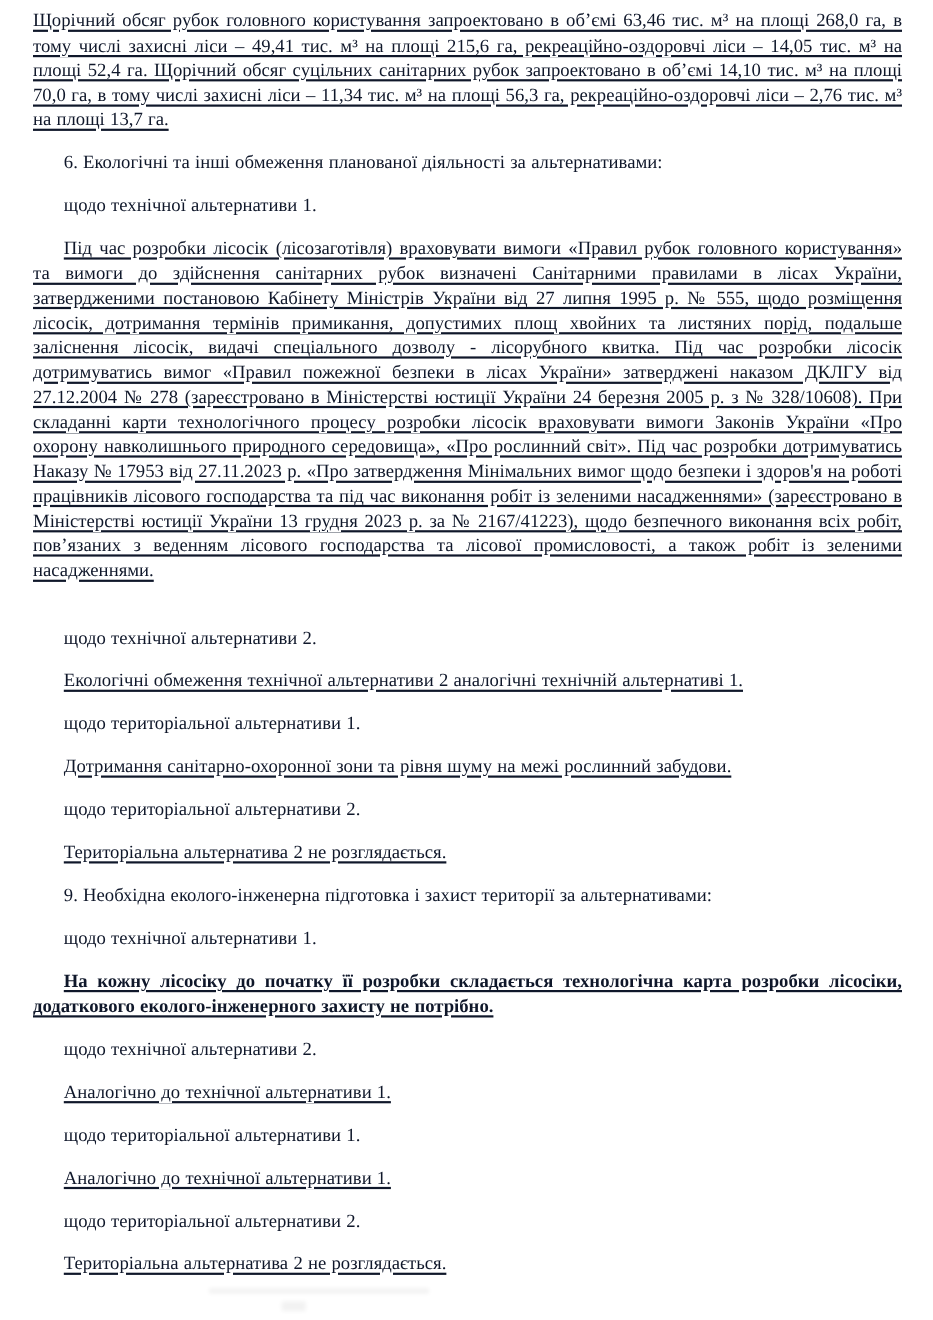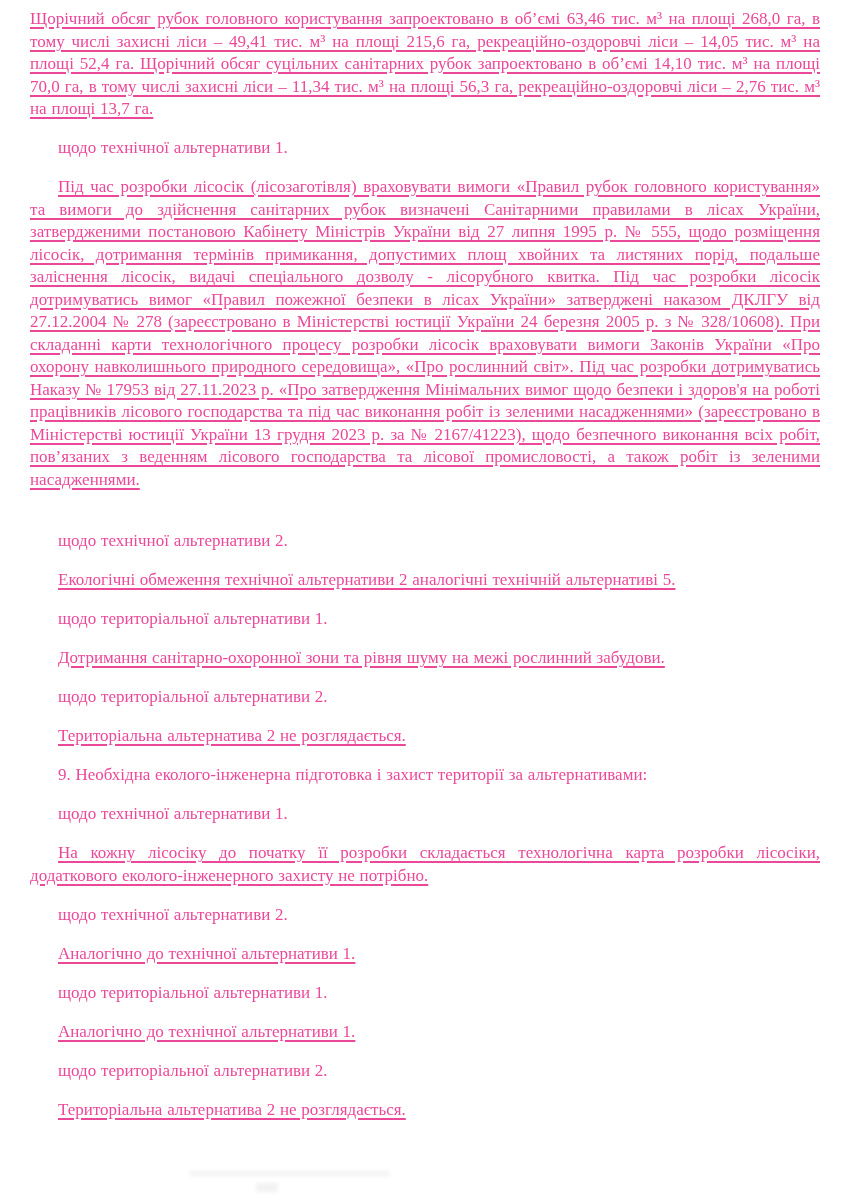--- a/index.html
+++ b/index.html
@@ -11,36 +11,36 @@
     position: relative;
     width: 848px;
     height: 1200px;
     box-sizing: border-box;
     background: #ffffff;
     padding: 8px 28px 0 30px;
     overflow: hidden;
     font-family: "Liberation Serif", "DejaVu Serif", serif;
     font-size: 17px;
     line-height: 22.5px;
-    color: #ec4899;
+    color: #0f172a;
   }
   .page p {
     margin: 0 0 16.5px 0;
     text-align: justify;
     word-spacing: 0.5px;
   }
   .indent { text-indent: 28px; }
   .u {
     text-decoration: underline;
     text-decoration-thickness: 1.6px;
     text-underline-offset: 2.5px;
   }
   .lines5  { min-height: 112.5px; }
   .lines15 { min-height: 337.5px; }
-  .lines2  { min-height: 45px; }
+  .lines2  { min-height: 45px; font-weight: bold; }
   
   .artifact-a {
     position: absolute;
     left: 190px; top: 1171px;
     width: 200px; height: 5px;
     background: #000; opacity: 0.05;
     filter: blur(2px);
   }
   .artifact-b {
     position: absolute;
@@ -50,28 +50,29 @@
     filter: blur(2px);
   }
 </style>
 </head>
 <body>
 
 <div class="page">
 
   <p class="u lines5">Щорічний обсяг рубок головного користування запроектовано в об’ємі 63,46 тис. м³ на площі 268,0 га, в тому числі захисні ліси – 49,41 тис. м³ на площі 215,6 га, рекреаційно-оздоровчі ліси – 14,05 тис. м³ на площі 52,4 га. Щорічний обсяг суцільних санітарних рубок запроектовано в об’ємі 14,10 тис. м³ на площі 70,0 га, в тому числі захисні ліси – 11,34 тис. м³ на площі 56,3 га, рекреаційно-оздоровчі ліси – 2,76 тис. м³ на площі 13,7 га.</p>
 
+  <p class="indent">6. Екологічні та інші обмеження планованої діяльності за альтернативами:</p>
 
   <p class="indent">щодо технічної альтернативи 1.</p>
 
   <p class="u indent lines15">Під час розробки лісосік (лісозаготівля) враховувати вимоги «Правил рубок головного користування» та вимоги до здійснення санітарних рубок визначені Санітарними правилами в лісах України, затвердженими постановою Кабінету Міністрів України від 27 липня 1995 р. № 555, щодо розміщення лісосік, дотримання термінів примикання, допустимих площ хвойних та листяних порід, подальше заліснення лісосік, видачі спеціального дозволу - лісорубного квитка. Під час розробки лісосік дотримуватись вимог «Правил пожежної безпеки в лісах України» затверджені наказом ДКЛГУ від 27.12.2004 № 278 (зареєстровано в Міністерстві юстиції України 24 березня 2005 р. з № 328/10608). При складанні карти технологічного процесу розробки лісосік враховувати вимоги Законів України «Про охорону навколишнього природного середовища», «Про рослинний світ». Під час розробки дотримуватись Наказу № 17953 від 27.11.2023 р. «Про затвердження Мінімальних вимог щодо безпеки і здоров'я на роботі працівників лісового господарства та під час виконання робіт із зеленими насадженнями» (зареєстровано в Міністерстві юстиції України 13 грудня 2023 р. за № 2167/41223), щодо безпечного виконання всіх робіт, пов’язаних з веденням лісового господарства та лісової промисловості, а також робіт із зеленими насадженнями.</p>
 
   <p class="indent">щодо технічної альтернативи 2.</p>
 
-  <p class="u indent">Екологічні обмеження технічної альтернативи 2 аналогічні технічній альтернативі 5.</p>
+  <p class="u indent">Екологічні обмеження технічної альтернативи 2 аналогічні технічній альтернативі 1.</p>
 
   <p class="indent">щодо територіальної альтернативи 1.</p>
 
   <p class="u indent">Дотримання санітарно-охоронної зони та рівня шуму на межі рослинний забудови.</p>
 
   <p class="indent">щодо територіальної альтернативи 2.</p>
 
   <p class="u indent">Територіальна альтернатива 2 не розглядається.</p>
 
   <p class="indent">9. Необхідна еколого-інженерна підготовка і захист території за альтернативами:</p>

